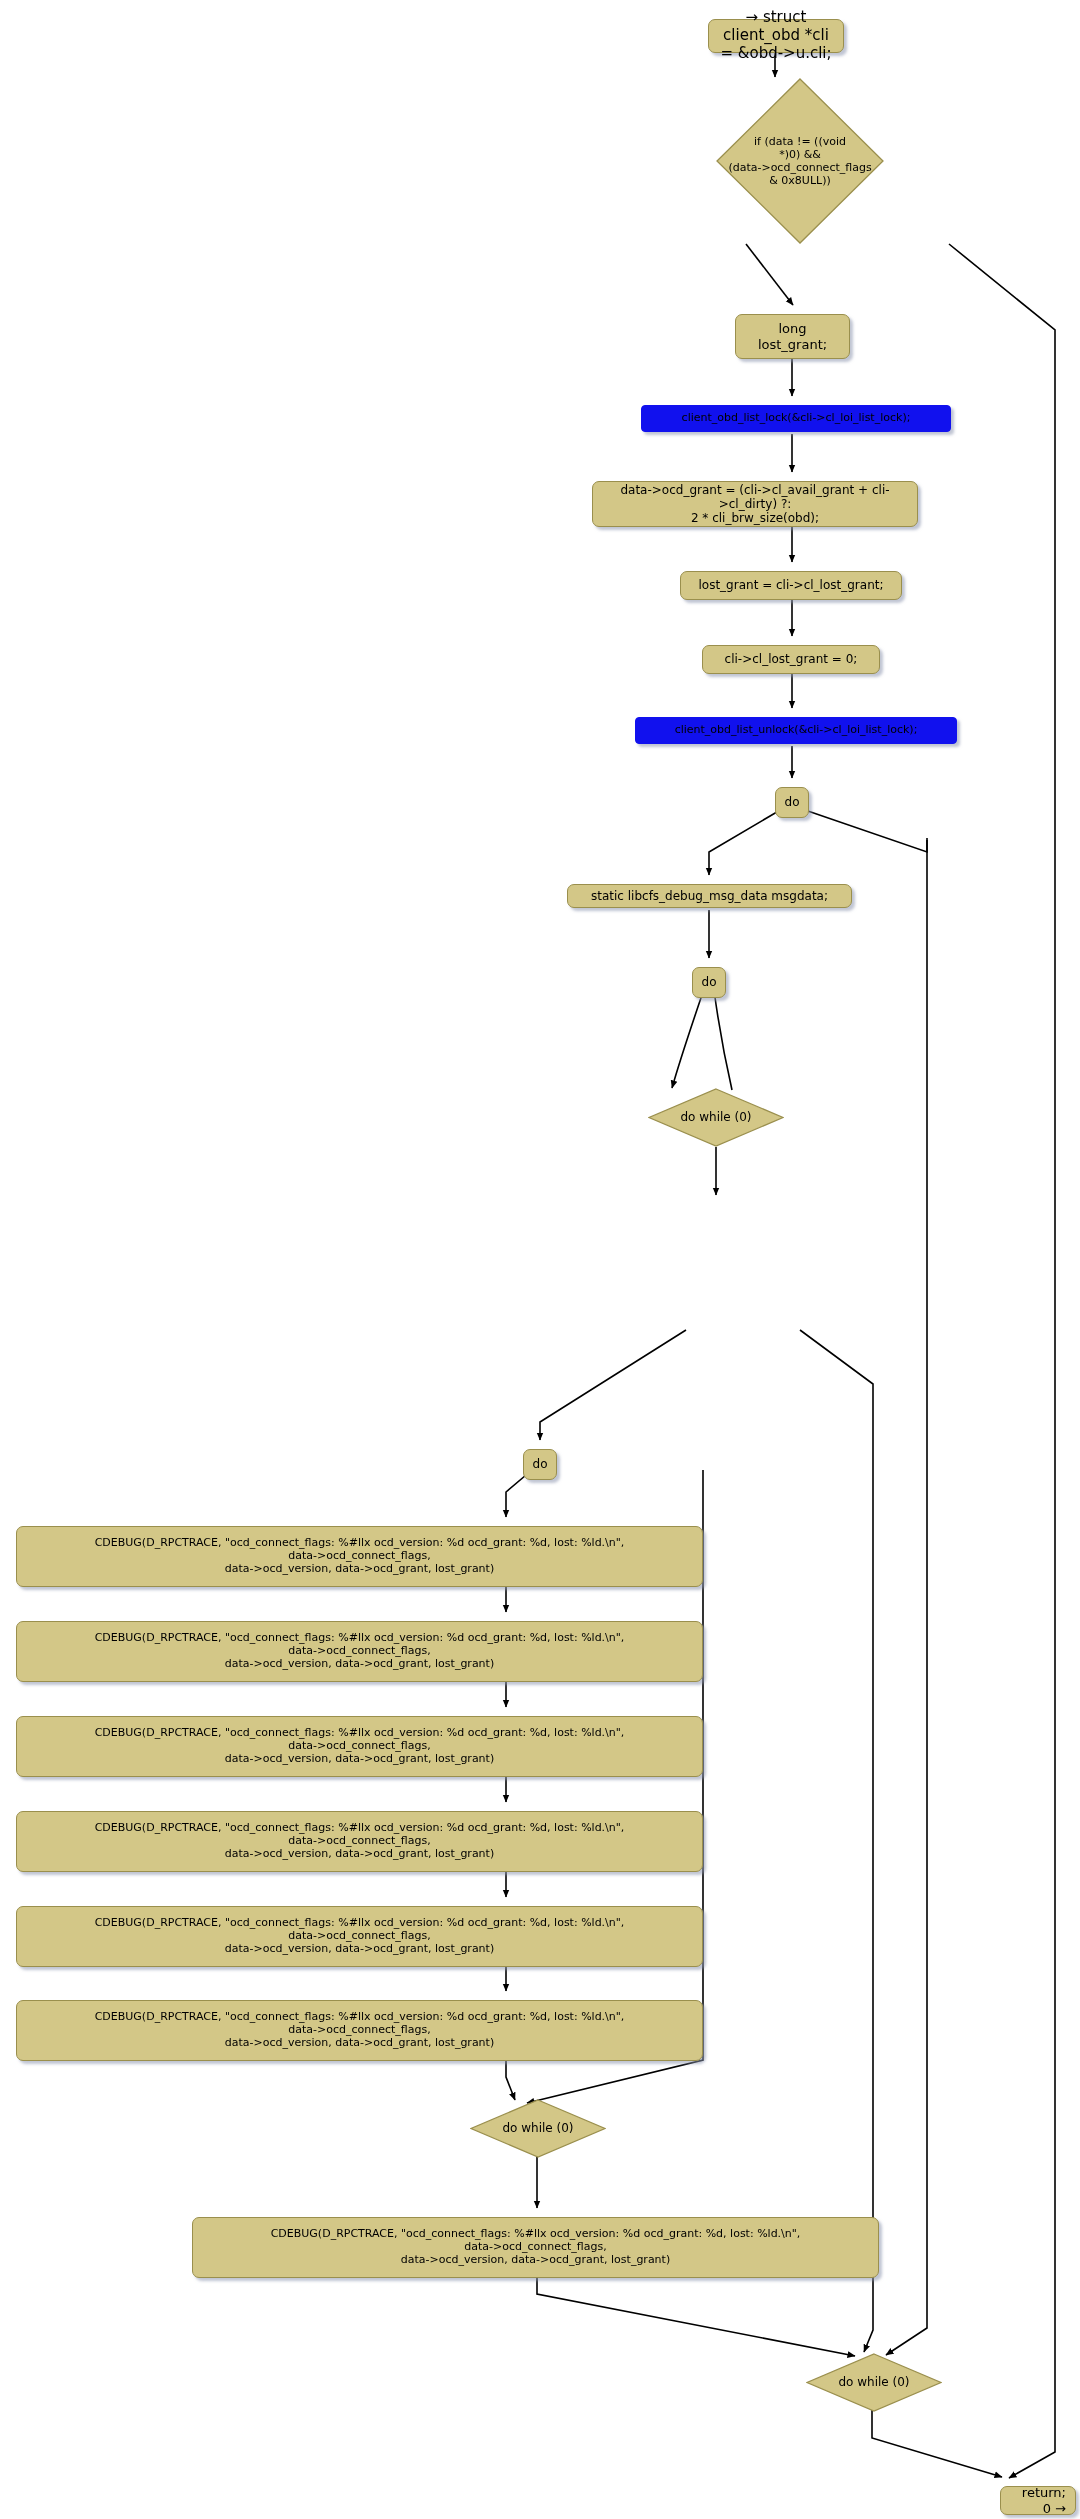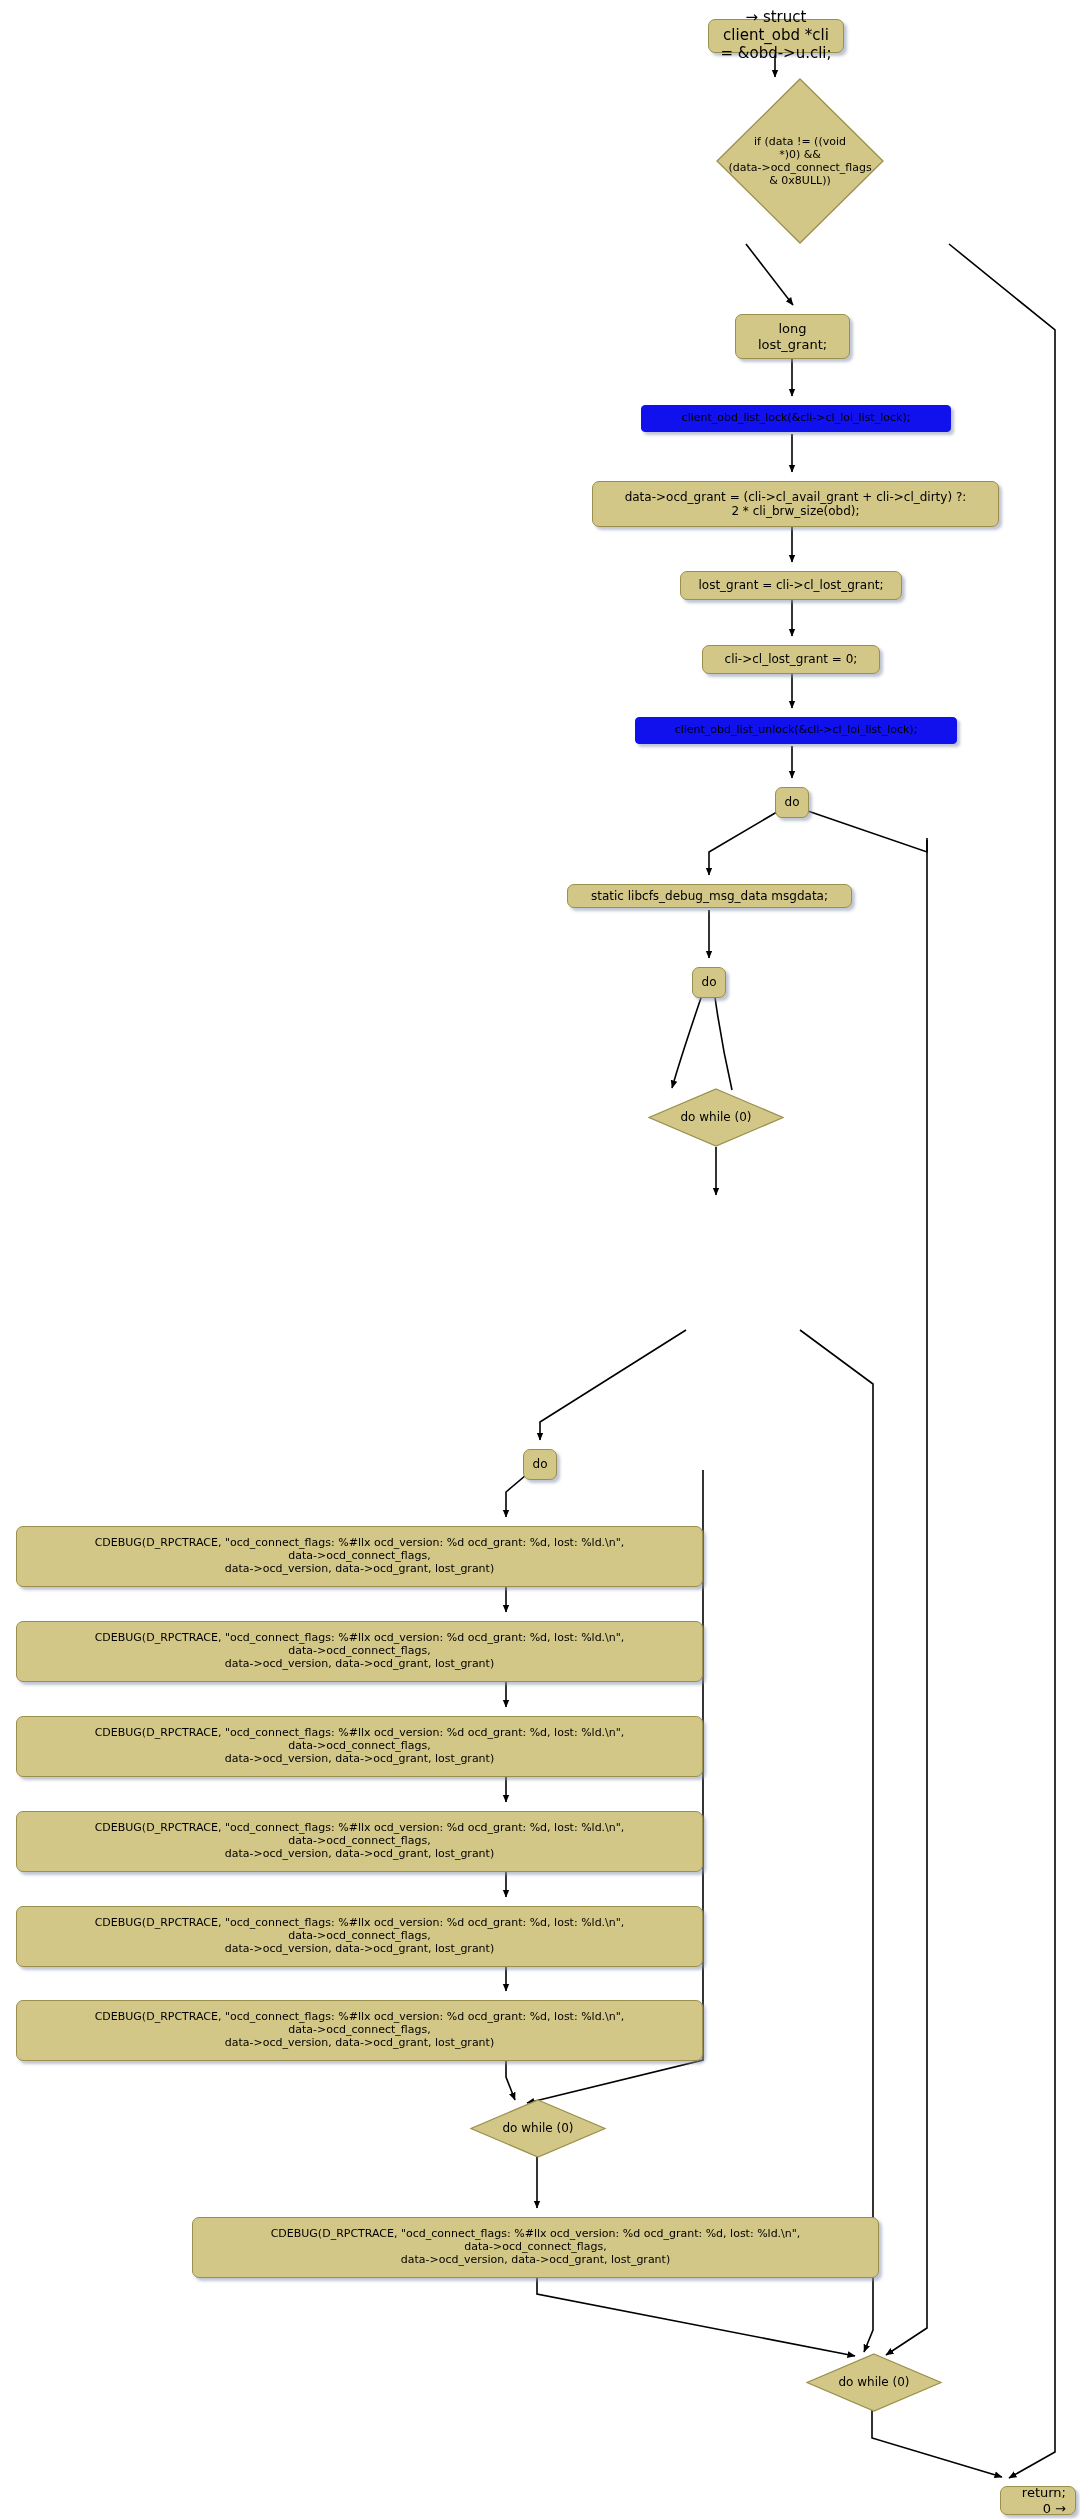--- a/index.html
+++ b/index.html
@@ -161,21 +161,21 @@
   </div>
 
   <div class="node rect fs13" style="left:735px; top:305px; width:115px; height:45px;">
     <span>long lost_grant;</span>
   </div>
 
   <div class="node rect blue fs11" style="left:641px; top:396px; width:310px; height:27px;">
     <span>client_obd_list_lock(&amp;cli-&gt;cl_loi_list_lock);</span>
   </div>
 
-  <div class="node rect fs12" style="left:592px; top:472px; width:407px; height:46px;">
+  <div class="node rect fs12" style="left:592px; top:472px; width:326px; height:46px;">
     <span>data-&gt;ocd_grant = (cli-&gt;cl_avail_grant + cli-&gt;cl_dirty) ?:
 2 * cli_brw_size(obd);</span>
   </div>
 
   <div class="node rect fs12" style="left:680px; top:562px; width:222px; height:29px;text-align:center;">
     <span>lost_grant = cli-&gt;cl_lost_grant;</span>
   </div>
 
   <div class="node rect fs12" style="left:702px; top:636px; width:178px; height:29px;">
     <span>cli-&gt;cl_lost_grant = 0;</span>

